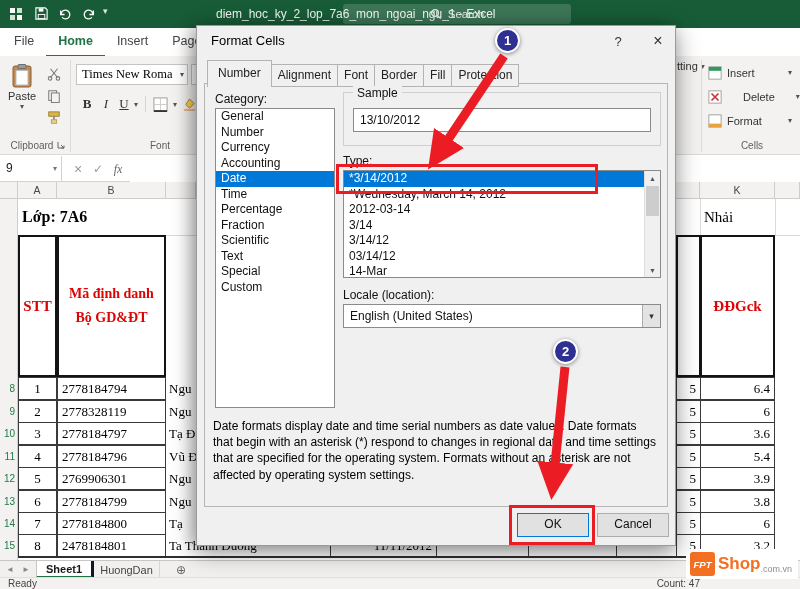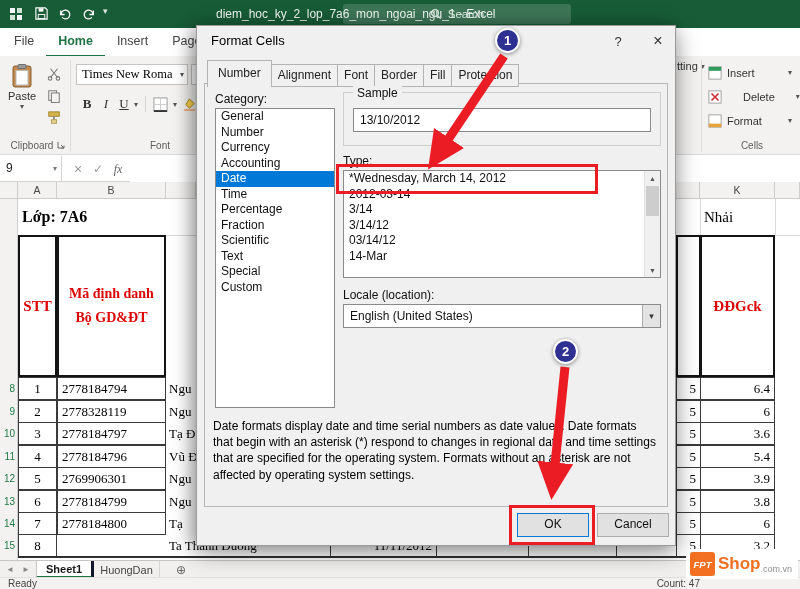--- a/index.html
+++ b/index.html
@@ -290,20 +290,21 @@
     <div class="cell cr db" style="left:676px;top:291px;width:25px;height:23px">5</div>
     <div class="cell cr db" style="left:700px;top:291px;width:75px;height:23px">3.8</div>
 
     <div class="cell cc db" style="left:18px;top:313px;width:39px;height:23px">7</div>
     <div class="cell db" style="left:57px;top:313px;width:109px;height:23px;padding-left:4px">2778184800</div>
     <div class="cell" style="left:169px;top:313px;width:158px;height:23px">Tạ</div>
     <div class="cell cr db" style="left:676px;top:313px;width:25px;height:23px">5</div>
     <div class="cell cr db" style="left:700px;top:313px;width:75px;height:23px">6</div>
 
     <div class="cell cc db" style="left:18px;top:335px;width:39px;height:23px">8</div>
+    <div class="cell db" style="left:57px;top:335px;width:109px;height:23px;padding-left:4px">2478184801</div>
     <div class="cell" style="left:169px;top:335px;width:158px;height:23px">Ta Thanh Duong</div>
     <div class="cell cr" style="left:330px;top:335px;width:106px;height:23px">11/11/2012</div>
     <div class="cell cr db" style="left:676px;top:335px;width:25px;height:23px">5</div>
     <div class="cell cr db" style="left:700px;top:335px;width:75px;height:23px">3.2</div>
 
     <div class="vseg" style="left:330px;top:335px;height:23px"></div>
     <div class="vseg" style="left:436px;top:335px;height:23px"></div>
     <div class="vseg" style="left:528px;top:335px;height:23px"></div>
     <div class="vseg" style="left:616px;top:335px;height:23px"></div>
     <div class="a" style="left:18px;top:357px;width:757px;height:1.5px;background:#2f2f2f"></div>
@@ -360,20 +361,21 @@
 
     <div style="position:absolute;left:146px;top:66px;width:318px;height:54px;border:1px solid #cfcfcf"></div>
     <span class="lbl" style="left:156px;top:60px;background:#f0f0f0;padding:0 4px">Sample</span>
     <div style="position:absolute;left:156px;top:82px;width:298px;height:24px;background:#fff;border:1px solid #8a8a8a">
       <span style="position:absolute;left:6px;line-height:22px;font-size:12px">13/10/2012</span>
     </div>
 
     <span class="lbl" style="left:146px;top:128px">Type:</span>
     <div class="listbox" style="left:146px;top:144px;width:318px;height:108px">
       <div style="margin-right:16px">
+        <div class="li sel">*3/14/2012</div>
         <div class="li">*Wednesday, March 14, 2012</div>
         <div class="li">2012-03-14</div>
         <div class="li">3/14</div>
         <div class="li">3/14/12</div>
         <div class="li">03/14/12</div>
         <div class="li">14-Mar</div>
       </div>
       <div class="scroll">
         <span class="sarrow" style="top:0">▲</span>
         <div style="position:absolute;left:1px;top:15px;width:13px;height:30px;background:#cdcdcd"></div>

